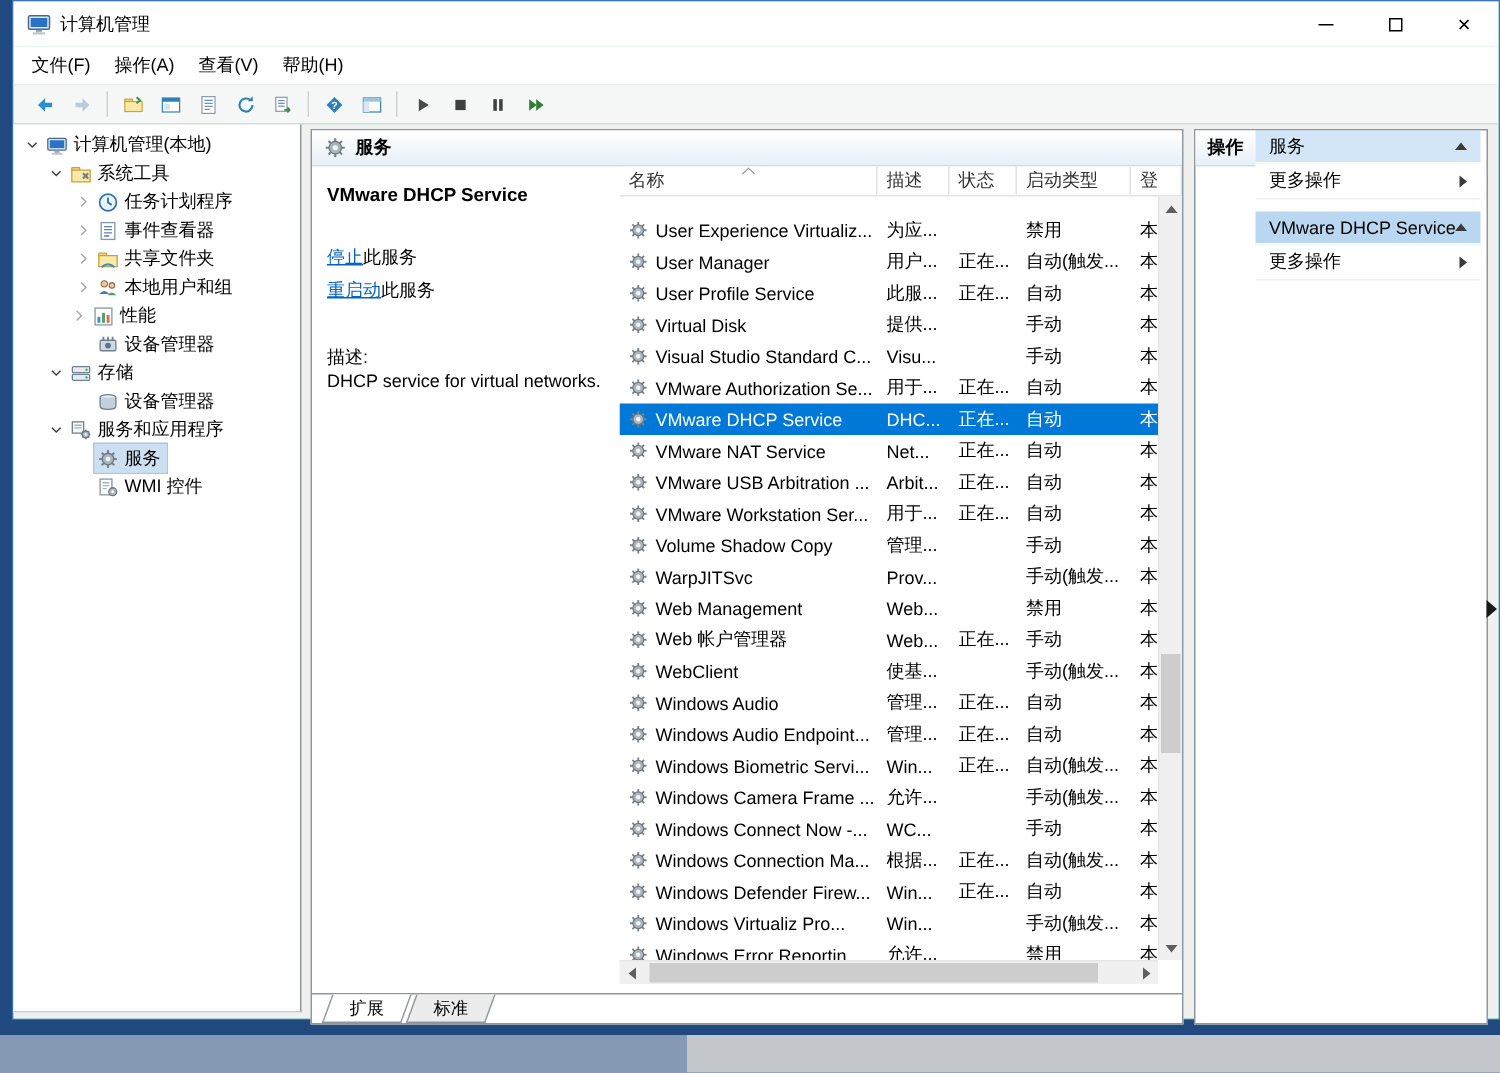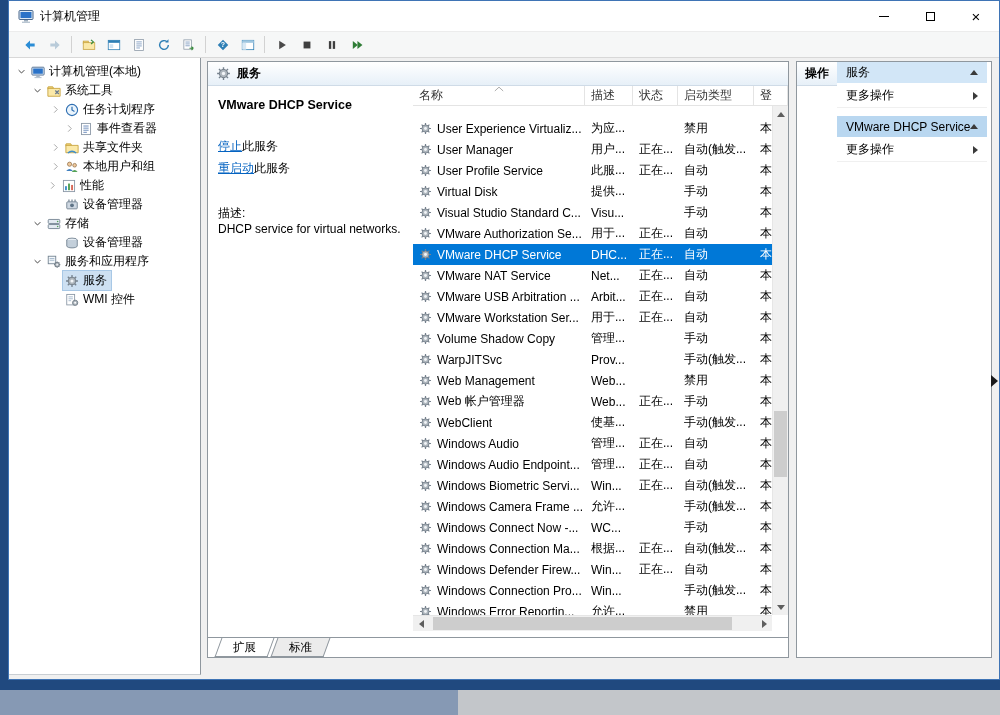--- a/index.html
+++ b/index.html
@@ -126,20 +126,26 @@
         </div>
       <div class="caption-btn">
           <span class="max-glyph"></span>
         </div>
       <div class="caption-btn">
           <span class="close-glyph">×</span>
         </div>
     </div>
   </div>
 
+  <div class="menubar">
+      <span class="menu-item">文件(F)</span>
+      <span class="menu-item">操作(A)</span>
+      <span class="menu-item">查看(V)</span>
+      <span class="menu-item">帮助(H)</span>
+    </div>
 
   <div class="toolbar">
       <span class="tb-btn">
         <span class="icon">
           <svg viewBox="0 0 18 18">
             <path d="M9 3.2L3 9l6 5.8V11h6V7H9z" fill="#2b8dd6"></path>
           </svg>
         </span>
       </span>
       <span class="tb-btn">
@@ -291,21 +297,21 @@
           <span class="node">
             <span class="icon">
               <svg viewBox="0 0 16 16">
                 <circle cx="8" cy="8" r="6.4" fill="#eaf4fc" stroke="#2f6fb2" stroke-width="1.3"></circle>
                 <path d="M8 4.2V8l2.8 1.8" stroke="#2f6fb2" stroke-width="1.4" fill="none"></path>
               </svg>
             </span>
             <span class="tree-label">任务计划程序</span>
           </span>
         </div>
-        <div class="tree-row" style="padding-left: 52px;">
+        <div class="tree-row" style="padding-left: 38px;">
           <span class="chev">
             <svg viewBox="0 0 16 16">
               <path d="M6 3.4L10.6 8 6 12.6" fill="none" stroke="#a6a6a6" stroke-width="1.4"></path>
             </svg>
           </span>
           <span class="node">
             <span class="icon">
               <svg viewBox="0 0 16 16">
                 <rect x="2.8" y="1.6" width="10.4" height="12.8" fill="#fff" stroke="#8a97a5"></rect>
                 <path d="M5 4.6h6M5 7h6M5 9.4h6M5 11.8h4" stroke="#5b7fb4" stroke-width="1"></path>
@@ -859,21 +865,21 @@
               </div>
               <div class="lrow">
                 <div class="cell c0">
                   <span class="icon row-gear">
                     <svg viewBox="0 0 16 16">
                       <path d="M8 1.2v13.6M1.2 8h13.6M3.2 3.2l9.6 9.6M12.8 3.2L3.2 12.8" stroke="#76828e" stroke-width="1.5"></path>
                       <circle cx="8" cy="8" r="4.4" fill="#aeb6bd" stroke="#6e7984"></circle>
                       <circle cx="8" cy="8" r="1.8" fill="#f2f5f8"></circle>
                     </svg>
                   </span>
-                  <span>Windows Connection Pro...</span>
+                  <span>Windows Virtualiz Pro...</span>
                 </div>
                 <div class="cell c1">Win...</div>
                 <div class="cell c2"></div>
                 <div class="cell c3">手动(触发...</div>
                 <div class="cell c4">本</div>
               </div>
               <div class="lrow">
                 <div class="cell c0">
                   <span class="icon row-gear">
                     <svg viewBox="0 0 16 16">

